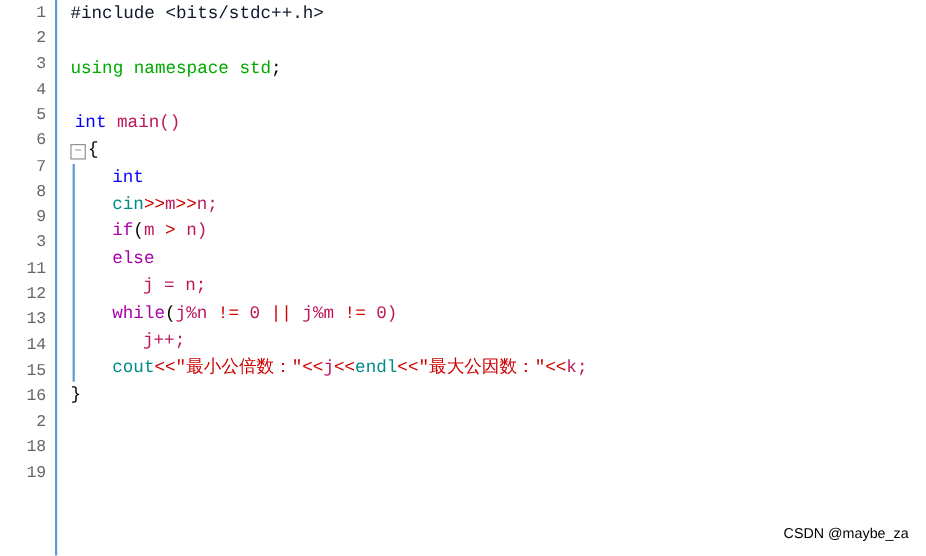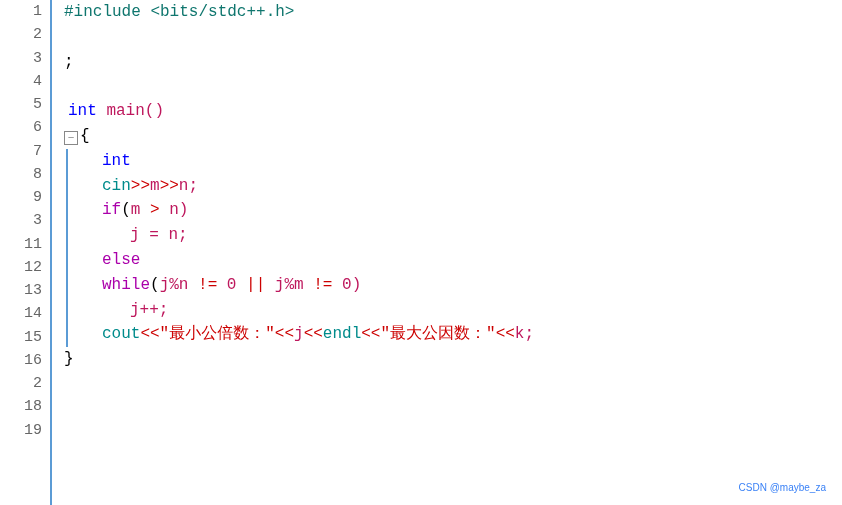--- a/index.html
+++ b/index.html
@@ -62,30 +62,30 @@
       background: #fff;
     }
 
     
     .kw-green   { color: #00aa00; font-weight: normal; } 
     .kw-blue    { color: #0000ff; } 
     .kw-purple  { color: #aa00aa; } 
     .fn-teal    { color: #008b8b; } 
     .op-red     { color: #cc0000; } 
     .var-default { color: #be185d; }
-    .preprocessor { color: #0f766e; }
+    .preprocessor { color: #0f172a; }
     .punct      { color: #000000; }
     .cn-text    { color: #cc0000; } 
     .watermark {
       position: absolute;
       bottom: 10px;
       right: 16px;
-      color: #3b82f6;
+      color: #000000;
       font-family: Arial, sans-serif;
-      font-size: 10px;
+      font-size: 13px;
     }
     .vert-bar {
       display: inline-block;
       width: 2px;
       background: #5b9bd5;
       margin-left: 2px;
       margin-right: 6px;
       align-self: stretch;
       min-height: 1.55em;
     }
@@ -118,21 +118,21 @@
 
   <div class="code-area">
 
     <div class="code-line">
       <span class="preprocessor">#include &lt;bits/stdc++.h&gt;</span>
     </div>
 
     <div class="code-line">&nbsp;</div>
 
     <div class="code-line">
-      <span class="punct">;</span>
+      <span class="kw-green">using namespace std</span><span class="punct">;</span>
     </div>
 
     <div class="code-line">&nbsp;</div>
 
     <div class="code-line">
       <span style="padding-left:4px;"></span><span class="kw-blue">int</span><span class="var-default"> main()</span>
     </div>
 
     <div class="code-line" style="display:flex;align-items:center;">
       <span class="collapse-icon">−</span><span class="punct">{</span>
@@ -149,25 +149,25 @@
         <div class="code-line">
           <span style="padding-left:28px;"></span><span class="fn-teal">cin</span><span class="op-red">&gt;&gt;</span><span class="var-default">m</span><span class="op-red">&gt;&gt;</span><span class="var-default">n;</span>
         </div>
 
         <div class="code-line">
           <span style="padding-left:28px;"></span><span class="kw-purple">if</span><span class="punct">(</span><span class="var-default">m </span><span class="op-red">&gt;</span><span class="var-default"> n)</span>
         </div>
 
 
         <div class="code-line">
-          <span style="padding-left:56px;"></span><span class="var-default">j = n;</span>
+          <span style="padding-left:28px;"></span><span class="kw-purple">else</span>
         </div>
 
         <div class="code-line">
-          <span style="padding-left:28px;"></span><span class="kw-purple">else</span>
+          <span style="padding-left:56px;"></span><span class="var-default">j = n;</span>
         </div>
 
         <div class="code-line">
           <span style="padding-left:28px;"></span><span class="kw-purple">while</span><span class="punct">(</span><span class="var-default">j%n </span><span class="op-red">!=</span><span class="var-default"> 0 </span><span class="op-red">||</span><span class="var-default"> j%m </span><span class="op-red">!=</span><span class="var-default"> 0)</span>
         </div>
 
         <div class="code-line">
           <span style="padding-left:56px;"></span><span class="var-default">j++;</span>
         </div>
 

